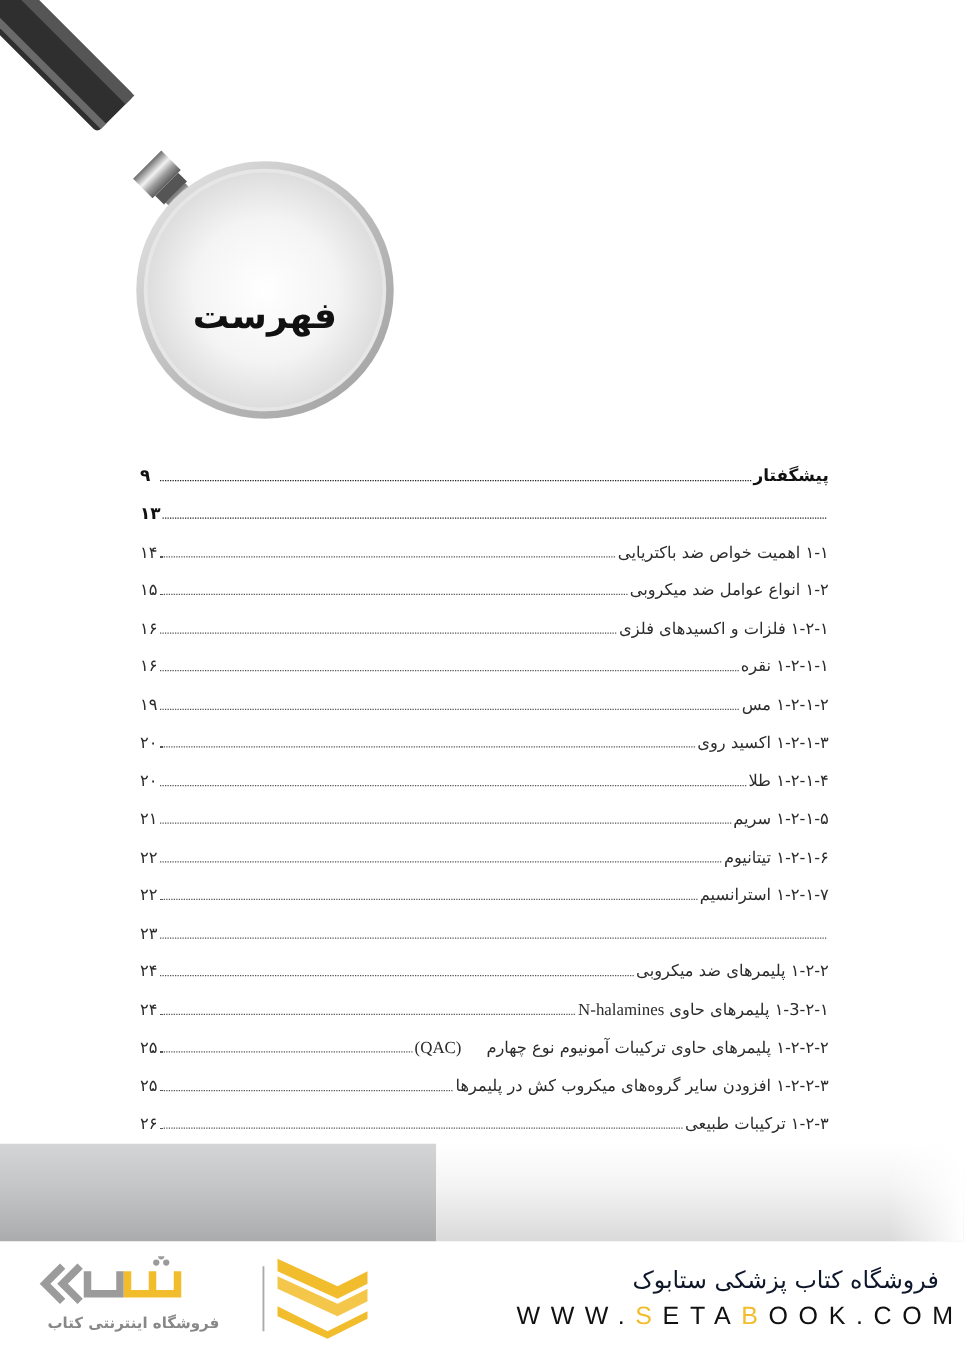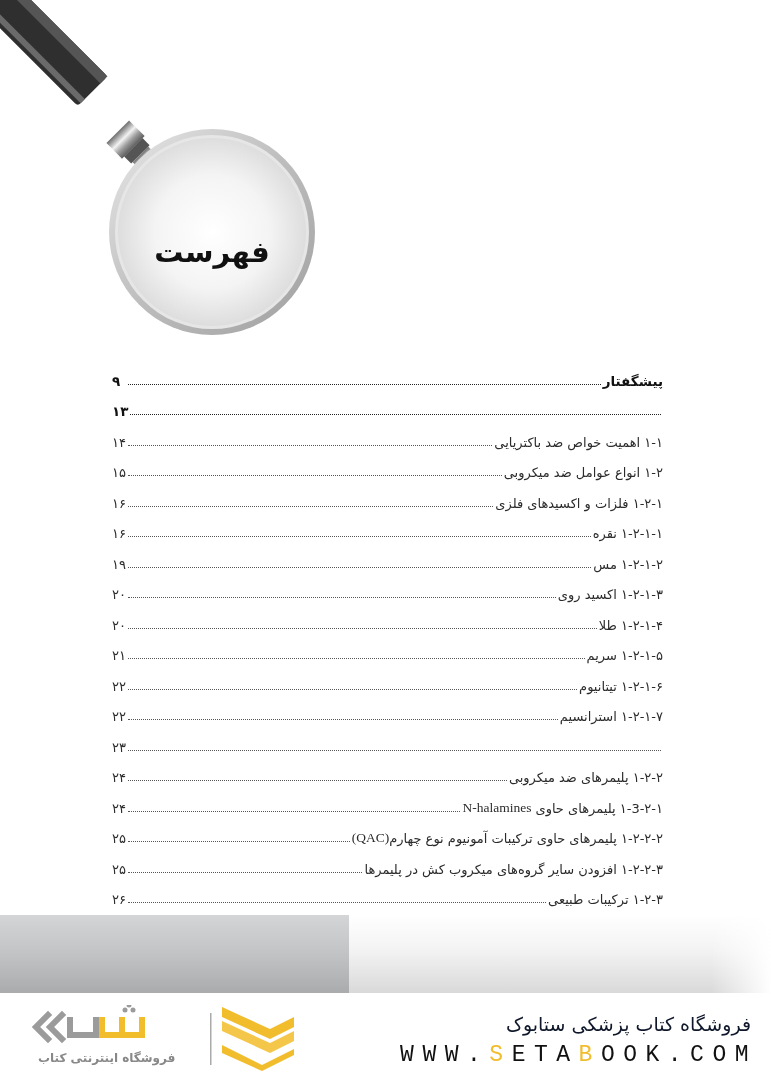--- a/index.html
+++ b/index.html
@@ -40,22 +40,22 @@
   }
   .banner-right::after {
     content:""; position:absolute; right:0; top:0; width:60px; height:100%;
     background:linear-gradient(to right, rgba(255,255,255,0), #fff);
   }
   .footer-shop {
     position:absolute; right:20px; top:1013px; direction:rtl;
     font-size:19px; color:#0f172a; white-space:nowrap;
   }
   .footer-url {
-    position:absolute; right:14px; top:1042px;
-    font-family:Liberation Mono, monospace; font-size:23px; letter-spacing:8.5px; color:#111;
+    position:absolute; right:0; top:1042px;
+    font-family:Liberation Sans, sans-serif; font-size:20px; letter-spacing:8.5px; color:#111;
     white-space:nowrap;
   }
   .footer-url .hl { color:#f2bd2c; }
   .logo { position:absolute; left:22px; top:1005px; width:280px; height:70px; }
   .logo-sub {
     position:absolute; left:38px; top:1051px; font-size:12px; color:#888;
     direction:rtl; white-space:nowrap;font-weight:bold;
   }
 </style>
 </head>
@@ -176,21 +176,21 @@
       <span class="page">۲۴</span>
     </div>
     <div class="toc-row level-1">
       <span class="title">۱-3-۲-۱ پلیمرهای حاوی</span>
       <span class="title latin" dir="ltr" style="margin-right: 4px;">N-halamines</span>
       <span class="leader"></span>
       <span class="page">۲۴</span>
     </div>
     <div class="toc-row level-1">
       <span class="title">۱-۲-۲-۲ پلیمرهای حاوی ترکیبات آمونیوم نوع چهارم</span>
-      <span class="title latin" dir="ltr" style="margin-right: 0;">(QAC)</span>
+      <span class="title latin" dir="ltr" style="margin-right: 20px;">(QAC)</span>
       <span class="leader"></span>
       <span class="page">۲۵</span>
     </div>
     <div class="toc-row level-1">
       <span class="title">۱-۲-۲-۳ افزودن سایر گروه‌های میکروب کش در پلیمرها</span>
       <span class="leader"></span>
       <span class="page">۲۵</span>
     </div>
     <div class="toc-row level-1">
       <span class="title">۱-۲-۳ ترکیبات طبیعی</span>

